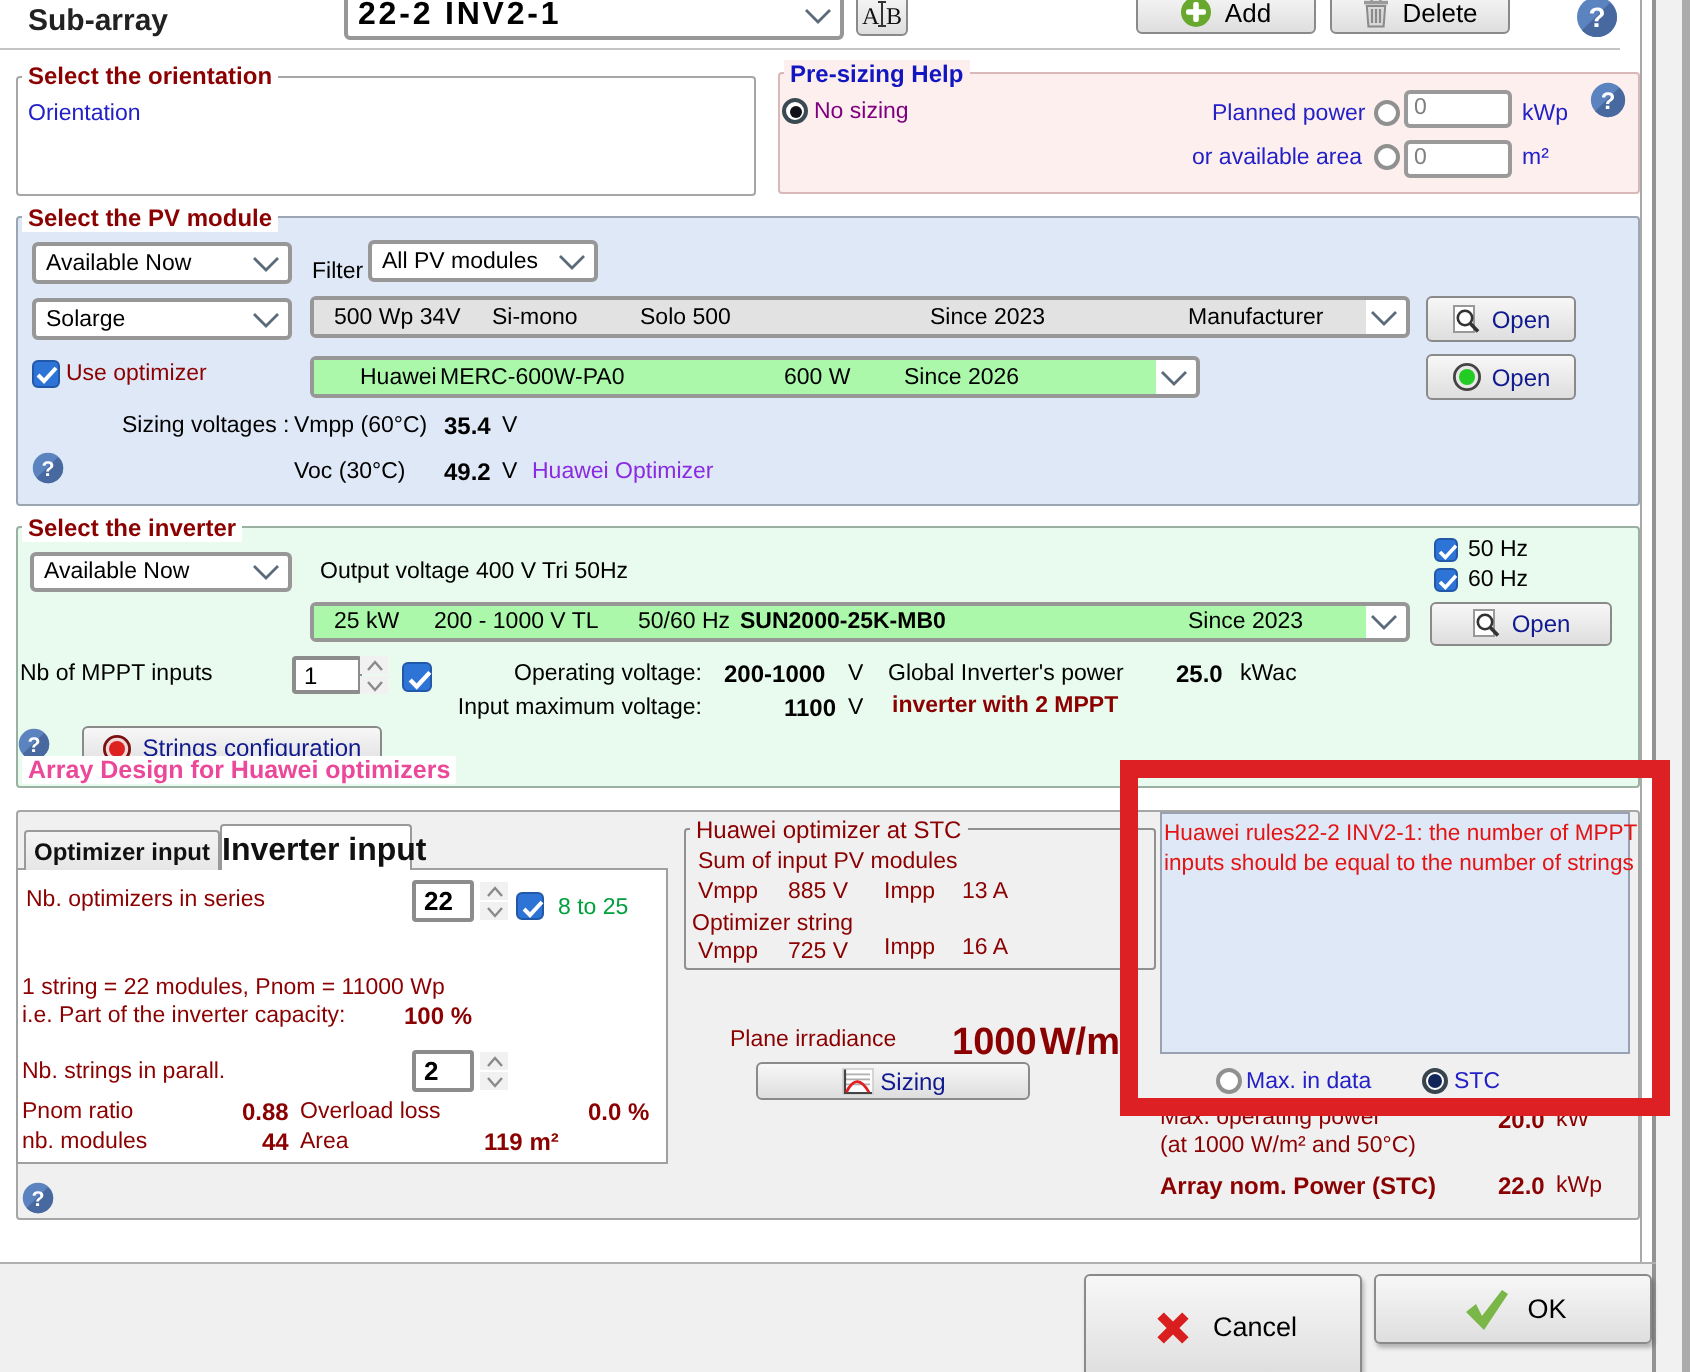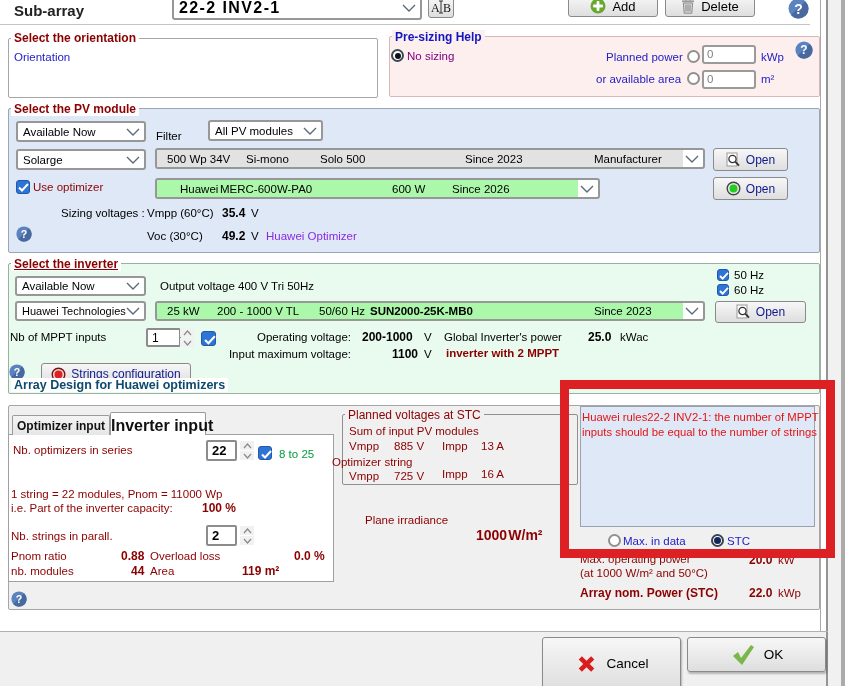--- a/index.html
+++ b/index.html
@@ -98,21 +98,21 @@
 
 <div class="gb" style="left:8px;top:108px;width:812px;height:145px;background:#dfe8f6;border-color:#9aa6b2;"></div>
 <div class="gl dr" style="left:11px;top:102px;background:#fff;">Select the PV module</div>
 <div class="dd" style="left:16px;top:121px;width:130px;height:21px;">
   <span>Available Now</span>
   <svg class="chev" width="14" height="8">
         <polyline points="1,1 7,7 13,1" fill="none" stroke="#5a6a7a" stroke-width="1.4"></polyline>
       </svg>
 </div>
 <div class="abs" style="left:156px;top:130px;">Filter</div>
-<div class="dd" style="left:208px;top:120px;width:115px;height:21px;text-align:center;">
+<div class="dd" style="left:184px;top:120px;width:115px;height:21px;text-align:center;">
   <span>All PV modules</span>
   <svg class="chev" width="14" height="8">
         <polyline points="1,1 7,7 13,1" fill="none" stroke="#5a6a7a" stroke-width="1.4"></polyline>
       </svg>
 </div>
 <div class="dd" style="left:16px;top:149px;width:130px;height:21px;">
   <span>Solarge</span>
   <svg class="chev" width="14" height="8">
         <polyline points="1,1 7,7 13,1" fill="none" stroke="#5a6a7a" stroke-width="1.4"></polyline>
       </svg>
@@ -165,46 +165,40 @@
 <div class="abs b" style="left:222px;top:229px;font-size:12px;">49.2</div>
 <div class="abs" style="left:251px;top:230px;">V</div>
 <div class="abs" style="left:266px;top:230px;color:#8a2be2;">Huawei Optimizer</div>
 <svg class="abs" style="left:16px;top:226px;" width="16" height="16" viewBox="0 0 21 21">
   <circle cx="10.5" cy="10.5" r="10" fill="#5b83c0"></circle>
   <path d="M20.5 10.5a10 10 0 0 1-17.5 6.6L17 3.4a10 10 0 0 1 3.5 7.1z" fill="#47699f"></path>
   <text x="10.5" y="15.5" font-size="14" font-weight="bold" fill="#fff" text-anchor="middle" font-family="Liberation Sans">?</text>
 </svg>
 
 <div class="gb" style="left:8px;top:263px;width:812px;height:131px;background:#e9faee;border-color:#9ab0a0;"></div>
-<div class="gl dr" style="left:11px;top:257px;background:#fff;text-decoration:underline;">Select the inverter</div>
+<div class="gl dr" style="left:11px;top:257px;background:#fff;">Select the inverter</div>
 <div class="cb" style="left:717px;top:269px;width:12px;height:12px;">
       <svg width="10" height="8" viewBox="0 0 11 9">
         <polyline points="1,4.5 4,7.5 10,1" fill="none" stroke="#fff" stroke-width="2"></polyline>
       </svg>
     </div>
 <div class="abs" style="left:734px;top:269px;">50 Hz</div>
 <div class="cb" style="left:717px;top:284px;width:12px;height:12px;">
       <svg width="10" height="8" viewBox="0 0 11 9">
         <polyline points="1,4.5 4,7.5 10,1" fill="none" stroke="#fff" stroke-width="2"></polyline>
       </svg>
     </div>
 <div class="abs" style="left:734px;top:284px;">60 Hz</div>
 <div class="dd" style="left:15px;top:276px;width:131px;height:20px;">
   <span>Available Now</span>
   <svg class="chev" width="14" height="8">
         <polyline points="1,1 7,7 13,1" fill="none" stroke="#5a6a7a" stroke-width="1.4"></polyline>
       </svg>
 </div>
 <div class="abs" style="left:160px;top:280px;">Output voltage 400 V Tri 50Hz</div>
-<div class="dd" style="left:15px;top:301px;width:131px;height:20px;font-size:11px;">
-  <span>Huawei Technologies</span>
-  <svg class="chev" width="14" height="8">
-        <polyline points="1,1 7,7 13,1" fill="none" stroke="#5a6a7a" stroke-width="1.4"></polyline>
-      </svg>
-</div>
 <div class="dd" style="left:155px;top:301px;width:550px;height:20px;">
   <div class="fillz" style="background:#abf8ab;"></div>
   <span class="abs" style="left:10px;">25 kW</span>
   <span class="abs" style="left:60px;">200 - 1000 V  TL</span>
   <span class="abs" style="left:162px;">50/60 Hz</span>
   <span class="abs" style="left:213px;font-weight:bold;">SUN2000-25K-MB0</span>
   <span class="abs" style="left:437px;">Since 2023</span>
   <svg class="chev" width="14" height="8">
         <polyline points="1,1 7,7 13,1" fill="none" stroke="#5a6a7a" stroke-width="1.4"></polyline>
       </svg>
@@ -249,21 +243,21 @@
   <text x="10.5" y="15.5" font-size="14" font-weight="bold" fill="#fff" text-anchor="middle" font-family="Liberation Sans">?</text>
 </svg>
 <div class="btn" style="left:41px;top:363px;width:150px;height:22px;font-size:12px;color:#101a8e;">
   <svg width="15" height="15" viewBox="0 0 15 15" style="margin-right:5px;">
         <circle cx="7.5" cy="7.5" r="6.3" fill="#f0d8d8" stroke="#7a1010" stroke-width="1.4"></circle>
         <circle cx="7.5" cy="7.5" r="4" fill="#dd2222"></circle>
       </svg>
   Strings configuration</div>
 
 <div class="gb" style="left:8px;top:405px;width:812px;height:205px;background:#f0f0f0;"></div>
-<div class="gl" style="left:11px;top:378px;background:#fff;color:#0c4a6e;font-size:12.5px;">Array Design for Huawei optimizers</div>
+<div class="gl" style="left:11px;top:378px;background:#fff;color:#ec4899;font-size:12.5px;">Array Design for Huawei optimizers</div>
 
 <div class="abs" style="left:8px;top:434px;width:326px;height:148px;background:#fff;border:1px solid #a0a0a0;box-sizing:border-box;"></div>
 <div class="abs" style="left:12px;top:415px;width:98px;height:20px;background:linear-gradient(#f4f4f4,#e6e6e6);border:1px solid #9a9a9a;border-bottom:none;border-radius:2px 2px 0 0;box-sizing:border-box;text-align:center;font-weight:bold;font-size:12px;padding-top:3px;color:#111;">Optimizer input</div>
 <div class="abs" style="left:110px;top:412px;width:96px;height:23px;background:#fff;border:1px solid #9a9a9a;border-bottom:none;border-radius:2px 2px 0 0;box-sizing:border-box;text-align:center;font-weight:bold;font-size:16px;padding-top:4px;color:#111;">Inverter input</div>
 
 <div class="abs dr" style="left:13px;top:444px;">Nb. optimizers in series</div>
 <div class="spin" style="left:206px;top:440px;width:31px;height:21px;">22</div>
 <div class="spa" style="left:240px;top:441px;">
       <svg width="9" height="6">
         <polyline points="1,5 4.5,1 8,5" fill="none" stroke="#8a8a8a" stroke-width="1.2"></polyline>
@@ -303,34 +297,42 @@
 <div class="abs b dr" style="left:131px;top:564px;font-size:12px;">44</div>
 <div class="abs dr" style="left:150px;top:565px;">Area</div>
 <div class="abs b dr" style="left:242px;top:564px;font-size:12px;">119 m²</div>
 <svg class="abs" style="left:11px;top:591px;" width="16" height="16" viewBox="0 0 21 21">
   <circle cx="10.5" cy="10.5" r="10" fill="#5b83c0"></circle>
   <path d="M20.5 10.5a10 10 0 0 1-17.5 6.6L17 3.4a10 10 0 0 1 3.5 7.1z" fill="#47699f"></path>
   <text x="10.5" y="15.5" font-size="14" font-weight="bold" fill="#fff" text-anchor="middle" font-family="Liberation Sans">?</text>
 </svg>
 
 <div class="gb" style="left:342px;top:414px;width:236px;height:71px;border-color:#909090;"></div>
-<div class="gl dr" style="left:345px;top:408px;background:#f0f0f0;font-weight:normal;">Planned voltages at STC</div>
+<div class="gl dr" style="left:345px;top:408px;background:#f0f0f0;font-weight:normal;">Huawei optimizer at STC</div>
 <div class="abs dr" style="left:349px;top:425px;">Sum of input PV modules</div>
 <div class="abs dr" style="left:349px;top:440px;">Vmpp</div>
 <div class="abs dr" style="left:394px;top:440px;">885 V</div>
 <div class="abs dr" style="left:442px;top:440px;">Impp</div>
 <div class="abs dr" style="left:481px;top:440px;">13 A</div>
-<div class="abs dr" style="left:332px;top:456px;">Optimizer string</div>
+<div class="abs dr" style="left:346px;top:456px;">Optimizer string</div>
 <div class="abs dr" style="left:349px;top:470px;">Vmpp</div>
 <div class="abs dr" style="left:394px;top:470px;">725 V</div>
 <div class="abs dr" style="left:442px;top:468px;">Impp</div>
 <div class="abs dr" style="left:481px;top:468px;">16 A</div>
 
 <div class="abs dr" style="left:365px;top:514px;">Plane irradiance</div>
-<div class="abs b dr" style="left:476px;top:511px;font-size:14px;margin-top:16px;">1000 W/m²</div>
+<div class="abs b dr" style="left:476px;top:511px;font-size:19px;">1000 W/m²</div>
+<div class="btn" style="left:378px;top:531px;width:137px;height:19px;font-size:12px;color:#101a8e;">
+  <svg width="17" height="14" viewBox="0 0 17 14" style="margin-right:3px;">
+        <rect x="1.5" y="0.5" width="15" height="12.5" fill="#fdfdfd" stroke="#cccccc" stroke-width="0.8"></rect>
+        <path d="M3 3.2h12 M3 5.7h12 M3 8.2h12" stroke="#b0b0b0" stroke-width="0.9"></path>
+        <path d="M2.5 0.8v11.7h13.5" stroke="#444" stroke-width="1.1" fill="none"></path>
+        <path d="M3.2 12 Q 8.5 1.5 14.5 12.2" fill="none" stroke="#e02020" stroke-width="1.4"></path>
+      </svg>
+  Sizing</div>
 
 <div class="abs" style="left:580px;top:406px;width:235px;height:121px;background:#dee8f7;border:1px solid #98a2b2;box-sizing:border-box;"></div>
 <div class="abs" style="left:582px;top:410px;width:231px;text-align:center;color:#e51414;font-size:11.3px;line-height:14.5px;">Huawei rules22-2 INV2-1:  the number of MPPT<br>inputs should be equal to the number of strings</div>
 <div class="radio" style="left:608px;top:534px;"></div>
 <div class="abs navy" style="left:623px;top:535px;">Max. in data</div>
 <div class="radio" style="left:711px;top:534px;border-color:#38454e;"></div>
 <div class="abs" style="left:713.5px;top:536.5px;width:7px;height:7px;border-radius:50%;background:#10265a;"></div>
 <div class="abs navy" style="left:727px;top:535px;">STC</div>
 
 <div class="abs dr" style="left:580px;top:553px;">Max. operating power</div>

